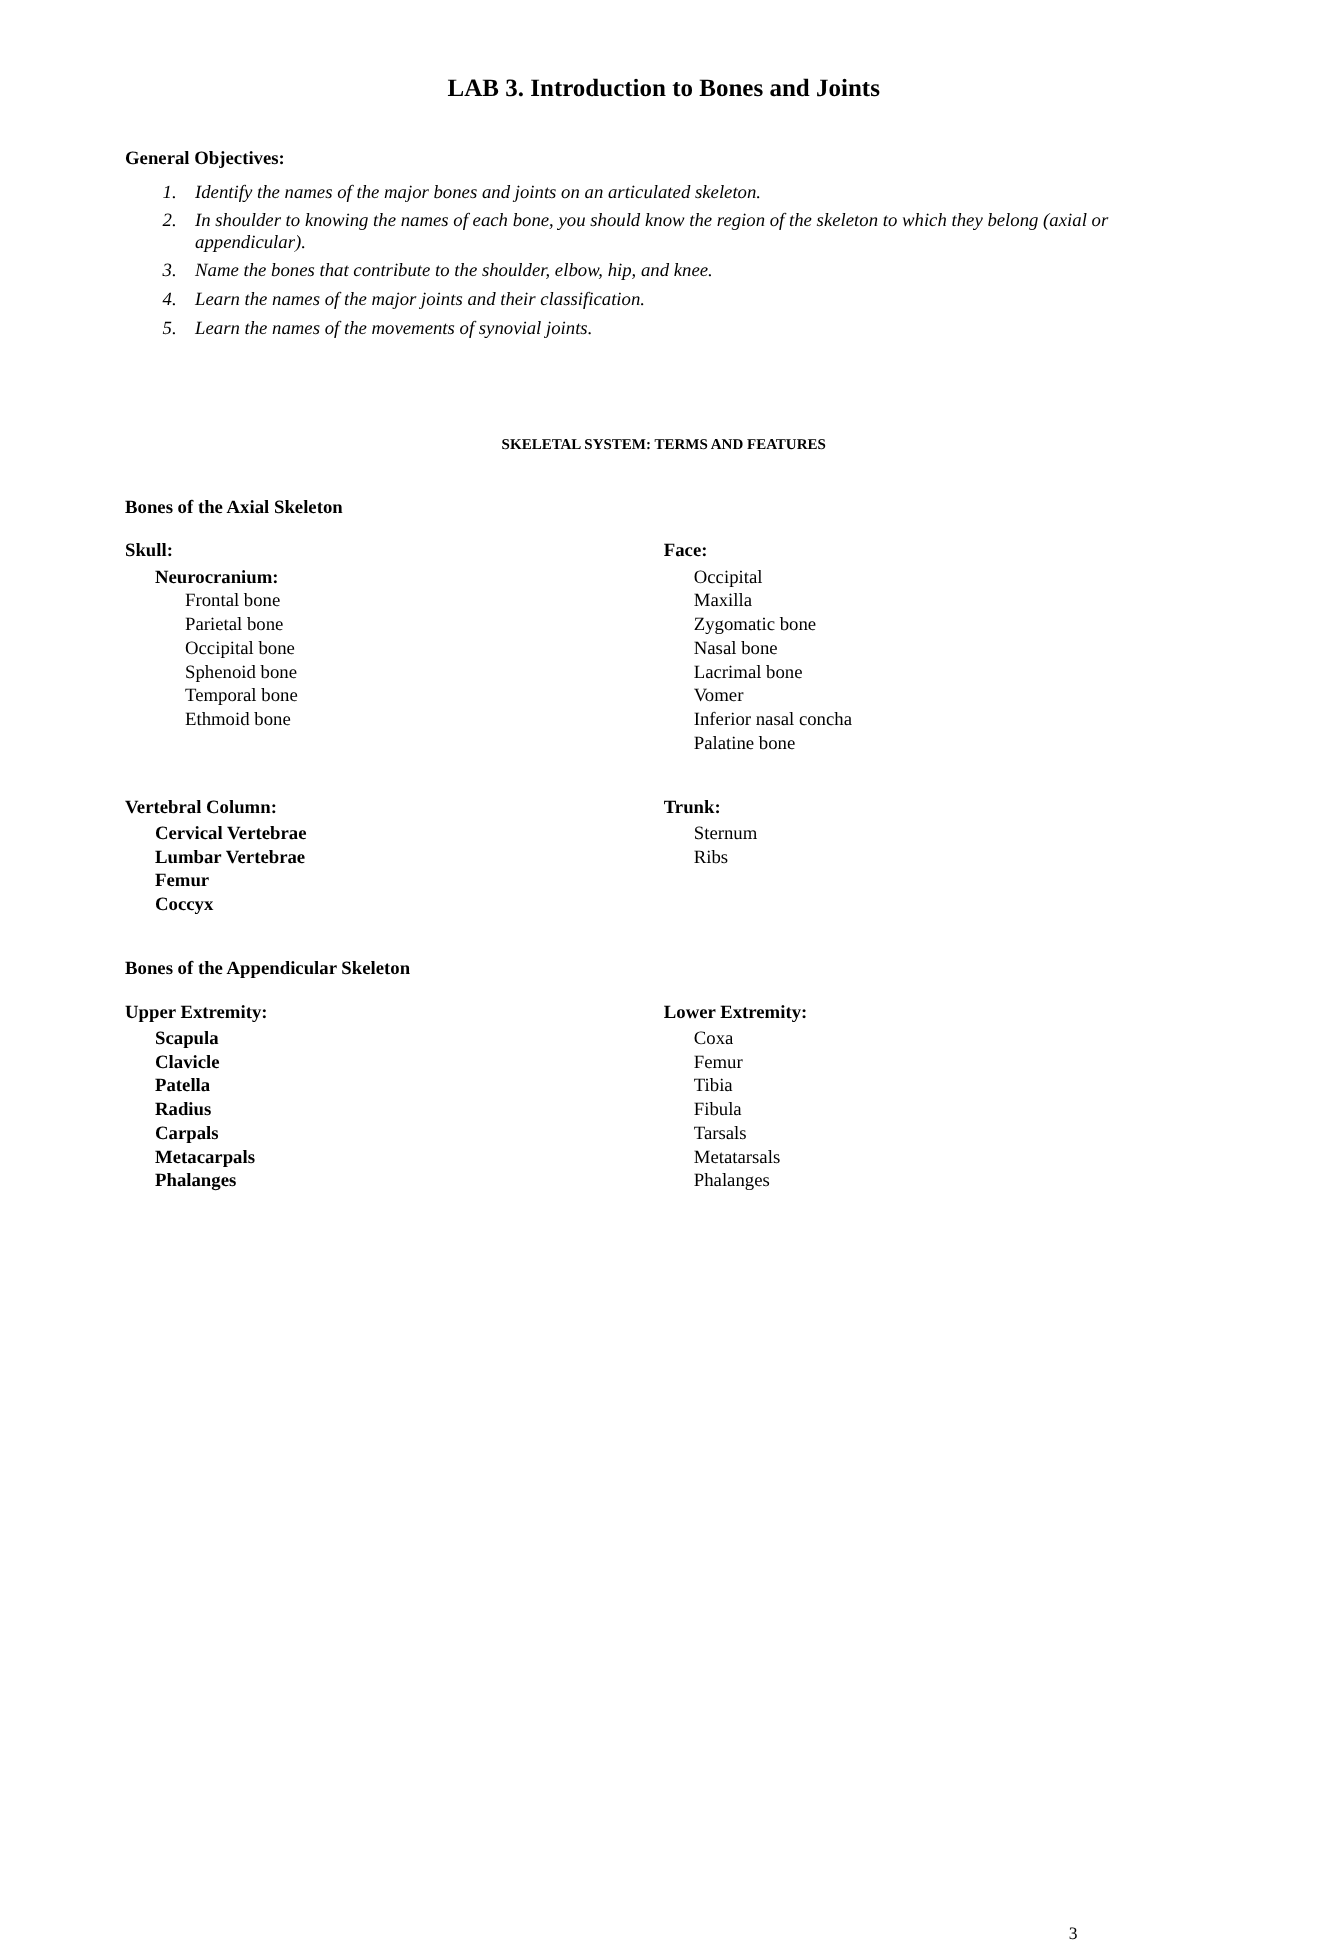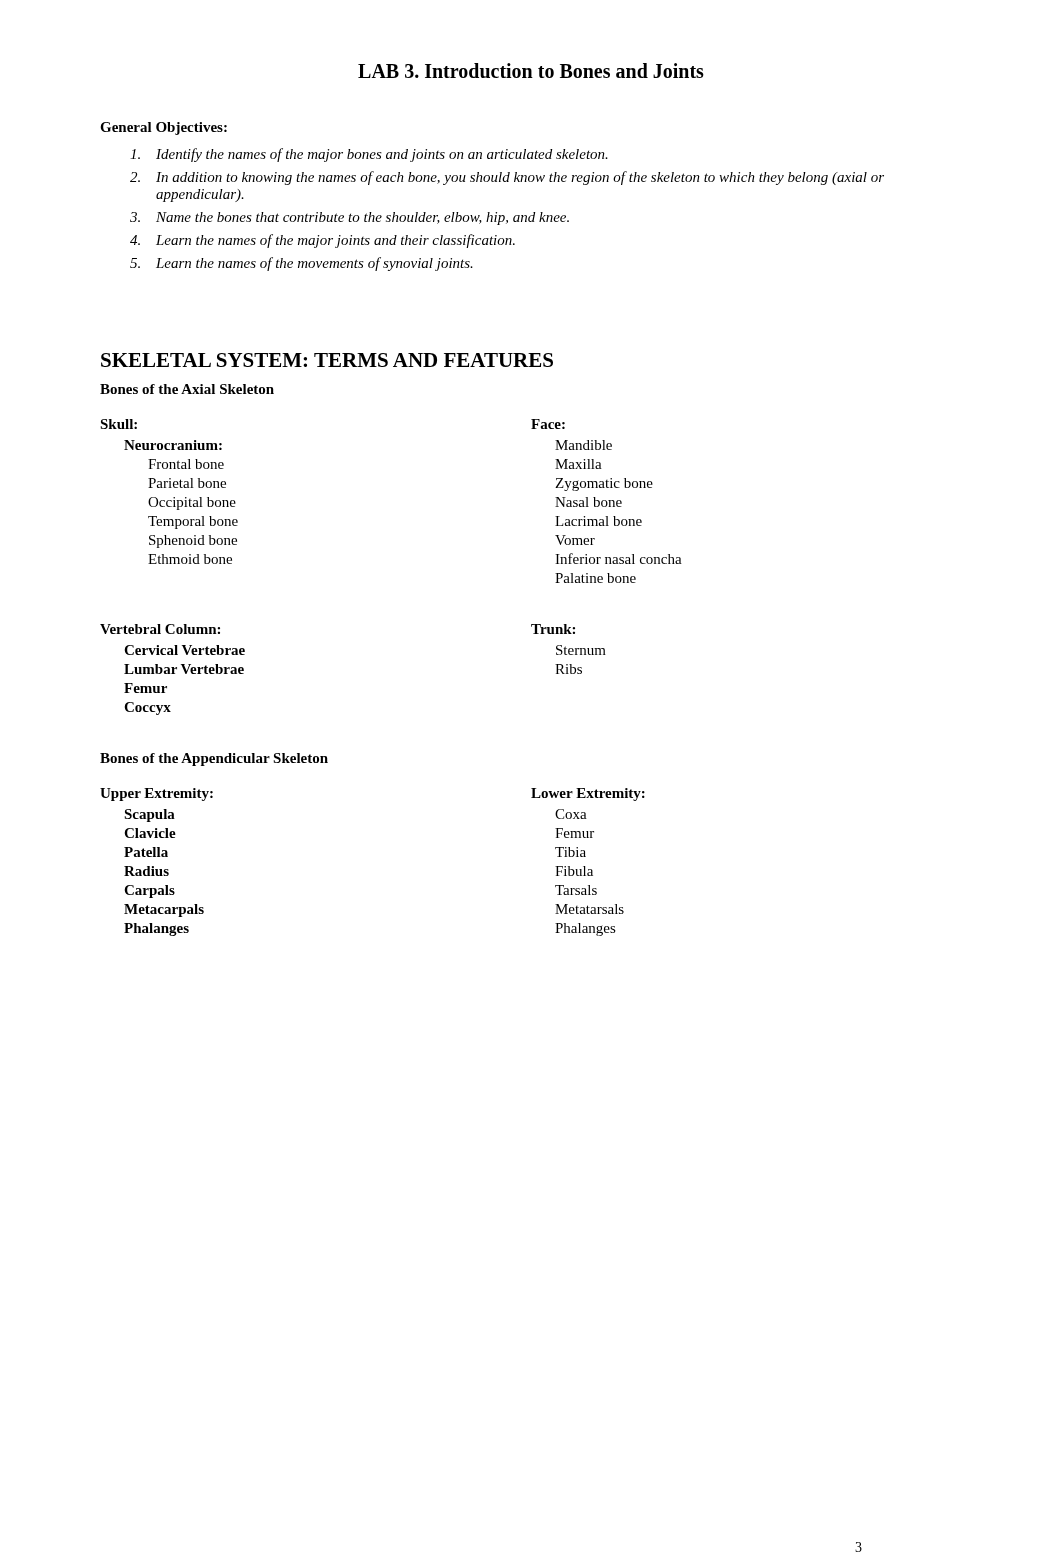--- a/index.html
+++ b/index.html
@@ -25,23 +25,24 @@
       margin-bottom: 36px;
     }
 
     .section-heading {
       font-weight: bold;
       font-size: 15px;
       margin-bottom: 10px;
     }
 
     .skeletal-title {
-      font-size: 21px;
-      font-weight: bold;
-      margin-bottom: 8px;
+      text-align: center;
+      font-size: 12px;
+      font-weight: bold;
+      margin-bottom: 35px;
       margin-top: 10px;
     }
 
     .subsection-title {
       font-weight: bold;
       font-size: 15px;
       margin-bottom: 18px;
       border-bottom: none;
     }
 
@@ -136,21 +137,21 @@
 
   <div class="section-heading">General Objectives:</div>
 
   <div class="objectives-numbered">
     <div class="obj-item">
       <span class="obj-num">1.</span>
       <span class="obj-text">Identify the names of the major bones and joints on an articulated skeleton.</span>
     </div>
     <div class="obj-item">
       <span class="obj-num">2.</span>
-      <span class="obj-text">In addition to knowing the names of each bone, you should know the region of the skeleton to which they belong (axial or appendicular).</span>
+      <span class="obj-text">In shoulder to knowing the names of each bone, you should know the region of the skeleton to which they belong (axial or appendicular).</span>
     </div>
     <div class="obj-item">
       <span class="obj-num">3.</span>
       <span class="obj-text">Name the bones that contribute to the shoulder, elbow, hip, and knee.</span>
     </div>
     <div class="obj-item">
       <span class="obj-num">4.</span>
       <span class="obj-text">Learn the names of the major joints and their classification.</span>
     </div>
     <div class="obj-item">
@@ -165,27 +166,27 @@
 
   <div class="subsection-title">Bones of the Axial Skeleton</div>
 
   <div class="two-col">
     <div class="col-left">
       <div class="col-header">Skull:</div>
       <div class="indent-1 sub-header">Neurocranium:</div>
       <div class="indent-2">Frontal bone</div>
       <div class="indent-2">Parietal bone</div>
       <div class="indent-2">Occipital bone</div>
+      <div class="indent-2">Sphenoid bone</div>
       <div class="indent-2">Temporal bone</div>
-      <div class="indent-2">Sphenoid bone</div>
       <div class="indent-2">Ethmoid bone</div>
     </div>
     <div class="col-right">
       <div class="col-header">Face:</div>
-      <div class="indent-3">Mandible</div>
+      <div class="indent-3">Occipital</div>
       <div class="indent-3">Maxilla</div>
       <div class="indent-3">Zygomatic bone</div>
       <div class="indent-3">Nasal bone</div>
       <div class="indent-3">Lacrimal bone</div>
       <div class="indent-3">Vomer</div>
       <div class="indent-3">Inferior nasal concha</div>
       <div class="indent-3">Palatine bone</div>
     </div>
   </div>
 

